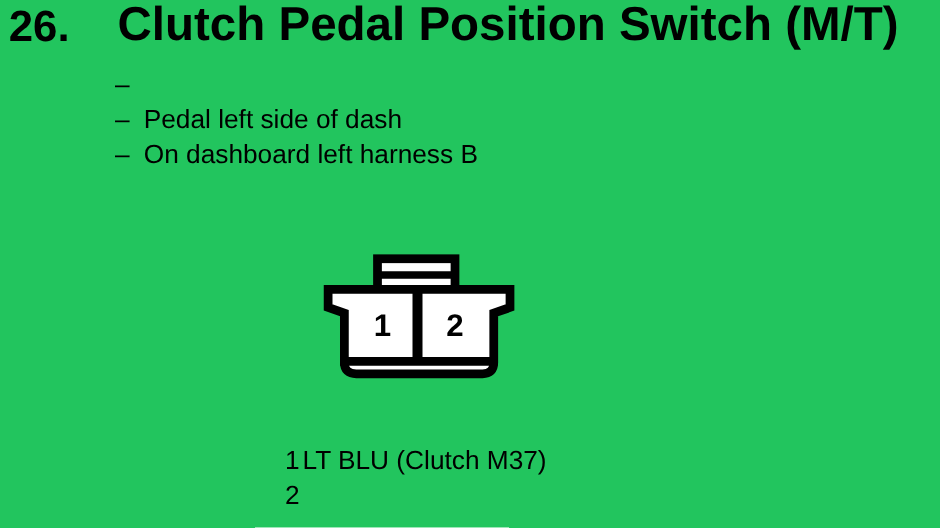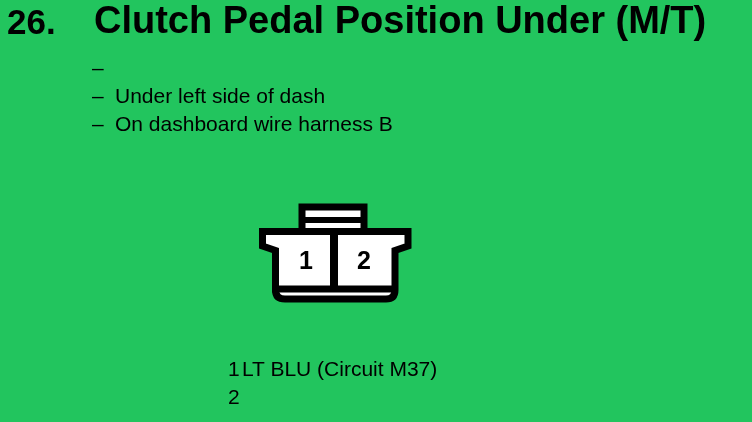--- a/index.html
+++ b/index.html
@@ -63,33 +63,33 @@
   .legend-num { flex: 0 0 14px; width: 14px; }
   .legend-wire { white-space: nowrap; }
 </style>
 </head>
 <body>
 
 <div class="page">
 
   <span class="section-num">26.</span>
 
-  <h1 class="page-title">Clutch Pedal Position Under (M/T)</h1>
+  <h1 class="page-title">Clutch Pedal Position Switch (M/T)</h1>
 
   <ul class="details">
     <li class="detail-row">
       <span class="detail-dash">–</span>
     </li>
     <li class="detail-row">
       <span class="detail-dash">–</span>
-      <span class="detail-text">Under left side of dash</span>
+      <span class="detail-text">Pedal left side of dash</span>
     </li>
     <li class="detail-row">
       <span class="detail-dash">–</span>
-      <span class="detail-text">On dashboard wire harness B</span>
+      <span class="detail-text">On dashboard left harness B</span>
     </li>
   </ul>
 
   <svg class="connector-svg" width="170" height="115" viewBox="250 195 170 115" xmlns="http://www.w3.org/2000/svg">
 
     <rect x="302" y="207" width="62" height="26" fill="#ffffff" stroke="#000000" stroke-width="7"></rect>
     <line x1="300" y1="220" x2="366" y2="220" stroke="#000000" stroke-width="6"></line>
 
     <path d="M 262.5 231.5
              L 408 231.5
@@ -107,20 +107,20 @@
 
     <line x1="334" y1="232" x2="334" y2="290" stroke="#000000" stroke-width="8"></line>
 
     <text x="306" y="269" text-anchor="middle" font-family="Liberation Sans, sans-serif" font-size="25" font-weight="bold" fill="#000000">1</text>
     <text x="364" y="269" text-anchor="middle" font-family="Liberation Sans, sans-serif" font-size="25" font-weight="bold" fill="#000000">2</text>
   </svg>
 
   <div class="legend">
     <div class="legend-row">
       <span class="legend-num">1</span>
-      <span class="legend-wire">LT BLU (Circuit M37)</span>
+      <span class="legend-wire">LT BLU (Clutch M37)</span>
     </div>
     <div class="legend-row">
       <span class="legend-num">2</span>
     </div>
   </div>
 
 </div>
 
 </body></html>

